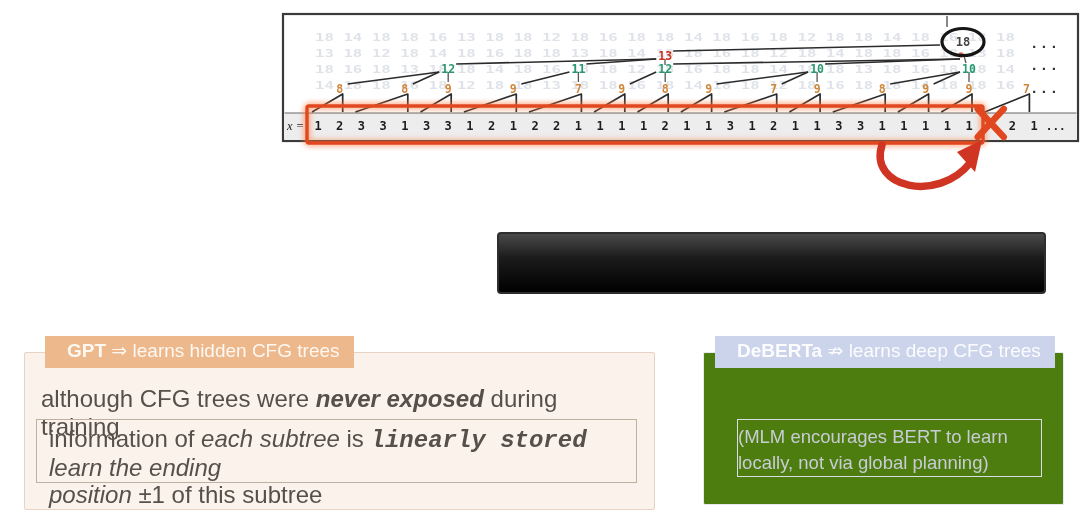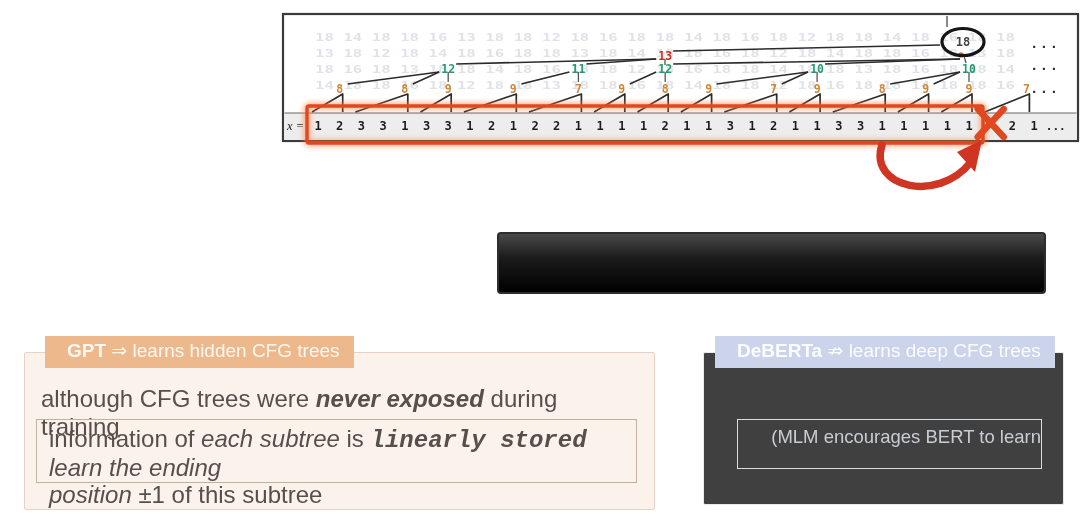--- a/index.html
+++ b/index.html
@@ -15,32 +15,32 @@
     background:linear-gradient(180deg,#4a4a4a 0%,#1c1c1c 40%,#000 100%);
     border:2px solid #2e2e2e;border-radius:4px;box-sizing:border-box;
     color:#f4f4f4;text-align:center;font-size:23px;font-weight:700;
     line-height:28px;padding-top:2px;text-shadow:0 1px 1px rgba(0,0,0,.8);}
 
   
   .rbox{position:absolute;box-sizing:border-box;border-radius:2px;}
   #gpt-box{left:24px;top:352px;width:631px;height:158px;
     background:#fbf2ec;border:1px solid #e8d2c5;}
   #deberta-box{left:703px;top:352px;width:361px;height:153px;
-    background:#404040;border:1px solid #e7eaf1;}
+    background:#4d7c0f;border:1px solid #e7eaf1;}
   .rbox-header{position:absolute;top:-17px;font-size:19px;line-height:22px;
     padding:4px 14px 6px 22px;white-space:nowrap;}
   #gpt-box .rbox-header{left:20px;background:#ecb88c;color:#fdf8f2;}
   #deberta-box .rbox-header{left:11px;background:#ccd4eb;color:rgba(255,255,255,.93);}
   .body-text{font-size:24px;color:#56504a;}
   #gpt-line1{margin:32px 16px 0 16px;}
   #gpt-inner{position:absolute;left:11px;top:66px;width:601px;height:64px;
     border:1px solid #bfb1a2;box-sizing:border-box;padding:5px 12px;
     line-height:27px;}
-  #deberta-inner{position:absolute;left:33px;top:66px;width:305px;height:50px;
-    border:1px solid #d9dde6;box-sizing:border-box;text-align:right;
+  #deberta-inner{position:absolute;left:33px;top:66px;width:305px;height:58px;
+    border:1px solid #d9dde6;box-sizing:border-box;text-align:left;
     padding-top:4px;font-size:18.5px;line-height:26px;color:#c8ccd4;}
 </style>
 </head>
 <body>
 
 <div id="diagram-wrap">
   <svg id="tree-svg" viewBox="0 0 810 215">
     <defs>
       <filter id="glowf" x="-20%" y="-20%" width="140%" height="140%">
         <feGaussianBlur stdDeviation="2.4"></feGaussianBlur>
@@ -167,14 +167,15 @@
 <div id="gpt-box" class="rbox">
   <div class="rbox-header rich"><span style="font-weight: 700;">GPT</span><span> ⇒ learns hidden CFG trees</span></div>
   <div id="gpt-line1" class="body-text rich"><span>although CFG trees were </span><span style="font-weight: 700; font-style: italic;">never exposed</span><span> during training</span></div>
   <div id="gpt-inner" class="body-text rich"><span>information of </span><span style="font-style: italic;">each subtree</span><span> is </span><span style="font-weight: 700; font-style: italic; font-family: Liberation Mono, monospace;">linearly stored</span><span style="font-style: italic;"> learn the ending</span><br><span style="font-style: italic;">position</span><span> ±1 of this subtree</span></div>
 </div>
 
 <div id="deberta-box" class="rbox">
   <div class="rbox-header rich"><span style="font-weight: 700;">DeBERTa</span><span> ⇏ learns deep CFG trees</span></div>
   <div id="deberta-inner">
     <div>(MLM encourages BERT to learn</div>
+    <div>locally, not via global planning)</div>
   </div>
 </div>
 
 </body></html>

